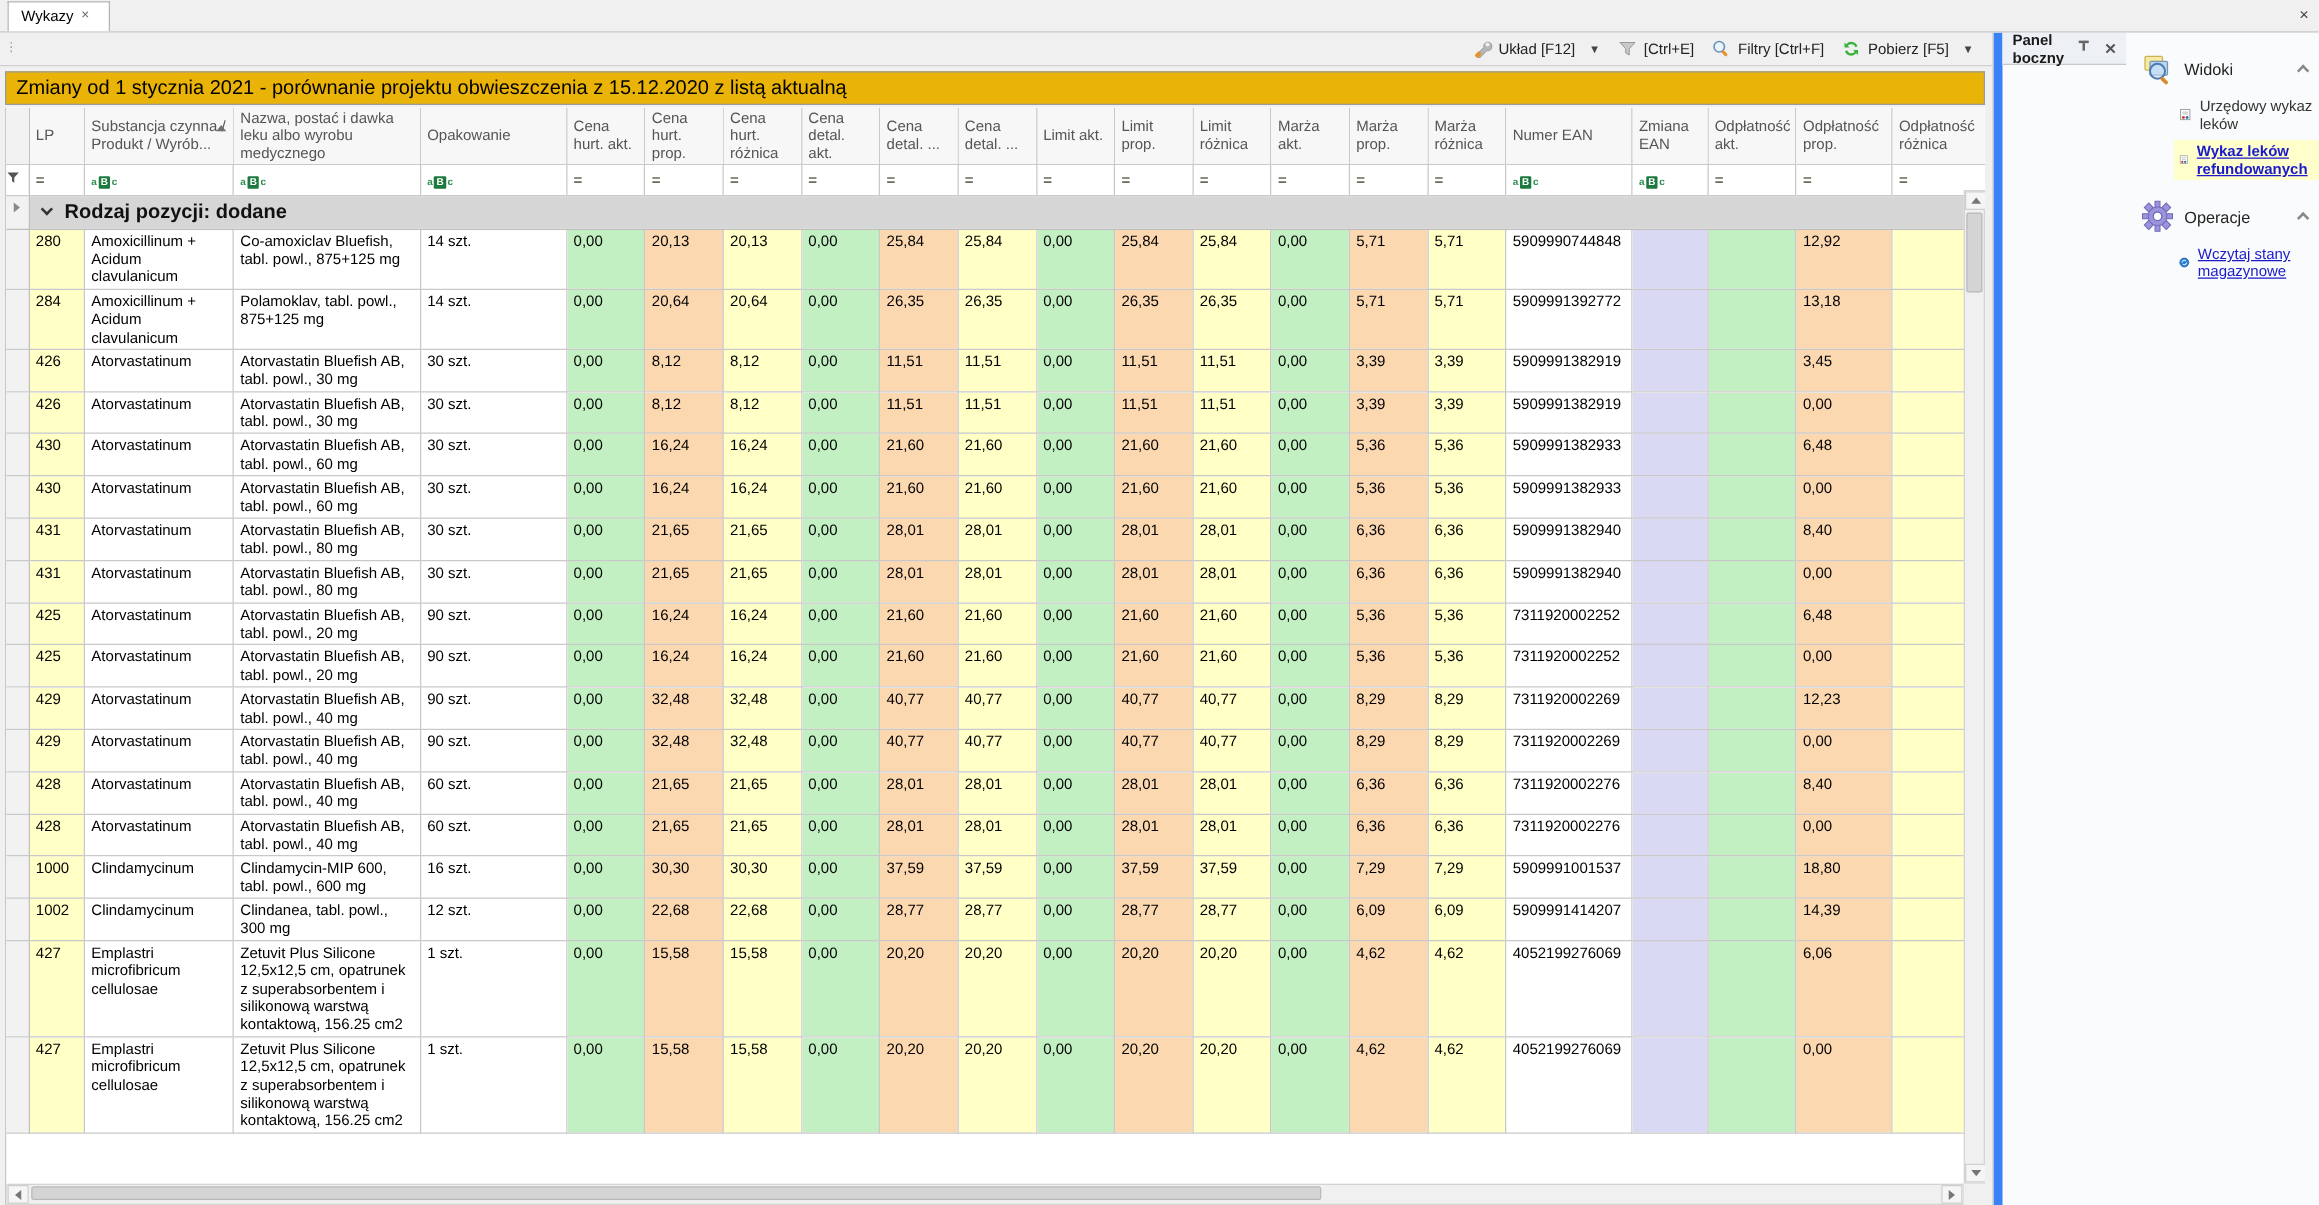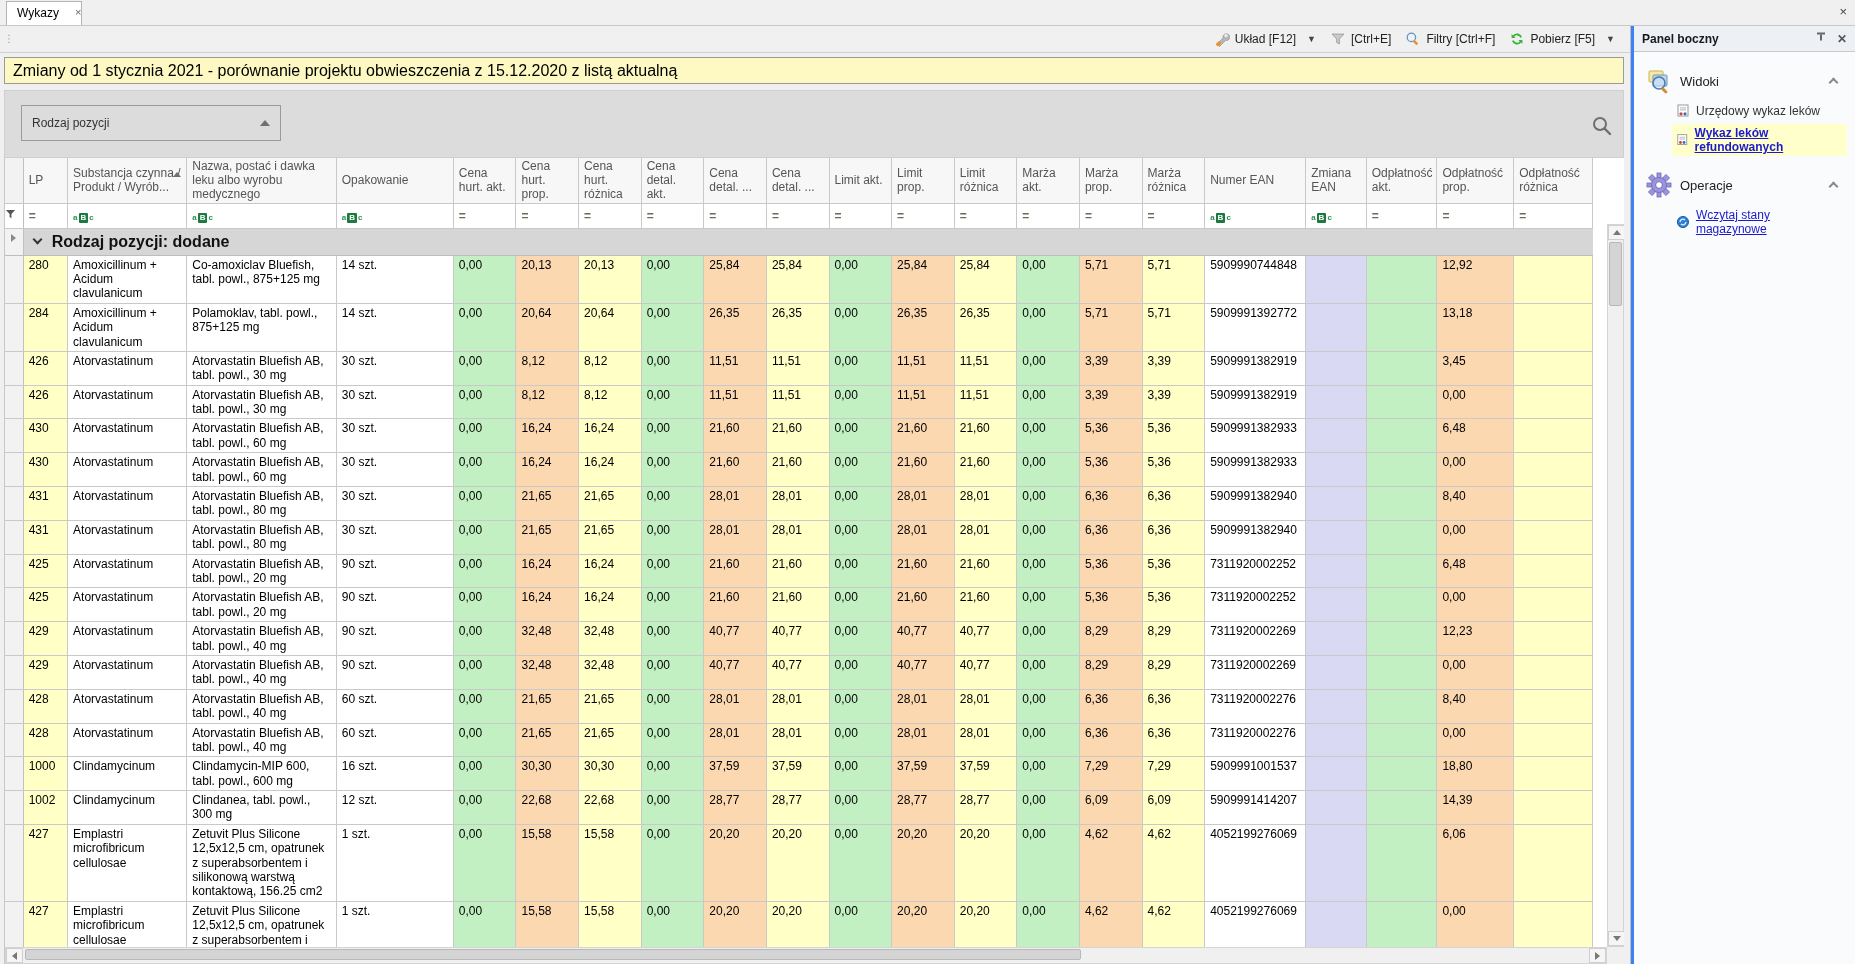--- a/index.html
+++ b/index.html
@@ -1,37 +1,37 @@
 <!DOCTYPE html>
 <html><head>
 <meta charset="utf-8">
 <style>
   * { margin:0; padding:0; box-sizing:border-box; }
   html,body { width:1855px; height:964px; overflow:hidden; }
   body { font-family:"Liberation Sans", sans-serif; font-size:12px; background:#f0f0f0; color:#000; }
 
   
   .tabbar { height:26px; background:#f0f0f0; border-bottom:1px solid #c8c8c8; display:flex; align-items:flex-end; position:relative; }
-  .tab { height:24px; background:#fff; border:1px solid #b5b5b5; border-bottom:none; margin-left:6px; padding:4px 0 0 10px; display:flex; gap:16px; align-items:flex-start; font-size:12px; }
+  .tab { height:24px; background:#fff; border:1px solid #b5b5b5; border-bottom:none; margin-left:6px; padding:4px 16px 0 10px; display:flex; gap:6px; align-items:flex-start; font-size:12px; }
   .tab .x { color:#666; font-size:11px; cursor:default; }
   .win-close { position:absolute; right:8px; top:4px; color:#444; font-size:13px; }
 
   .main { display:flex; height:938px; }
   .content { flex:1; display:flex; flex-direction:column; min-width:0; border-right:1px solid #c0c0c0; }
 
   
   .toolbar { height:27px; display:flex; align-items:center; border-bottom:1px solid #d0d0d0; padding:0 8px 0 4px; }
   .grip { color:#9a9a9a; font-size:10px; letter-spacing:0; line-height:4px; width:8px; }
   .toolbar .spacer { flex:1; }
   .tbtn { display:flex; align-items:center; gap:5px; padding:2px 7px; border-radius:2px; font-size:12px; color:#222; }
   .caret { font-size:9px; color:#444; margin-left:6px; }
   .icon16 { width:16px; height:16px; display:inline-block; }
 
   
-  .title-box { margin:4px 6px 2px 4px; border:1px solid #9a9a9a; background:#fef9c3; height:27px; display:flex; align-items:center; padding:0 8px; font-size:16px; }
+  .title-box { margin:4px 6px 2px 4px; border:1px solid #9a9a9a; background:#eab308; height:27px; display:flex; align-items:center; padding:0 8px; font-size:16px; }
 
   
   .group-panel { margin:4px 6px 0 4px; background:#dcdcdc; border:1px solid #cfcfcf; height:68px; position:relative; }
   .group-box { position:absolute; left:16px; top:14px; width:260px; height:36px; border:1px solid #9a9a9a; background:#dcdcdc; display:flex; align-items:center; justify-content:space-between; padding:0 10px; color:#333; font-size:12px; }
   .sort-up { width:0; height:0; border-left:5px solid transparent; border-right:5px solid transparent; border-bottom:6px solid #707070; }
   .find-glass { position:absolute; right:10px; top:24px; }
 
   
   .grid-wrap { flex:1; margin:0 6px 0 4px; position:relative; overflow:hidden; background:#fff; border-left:1px solid #c8c8c8; }
   table.grid { border-collapse:collapse; table-layout:fixed; width:1588px; }
@@ -67,21 +67,21 @@
   .sb-thumb-h { height:11px; margin:1px 2px; width:66%; background:#d4d4d4; border:1px solid #b8b8b8; border-radius:2px; }
   .sb-spacer { flex:1; }
   .tri { width:0; height:0; }
   .tri.up   { border-left:4px solid transparent; border-right:4px solid transparent; border-bottom:5px solid #777; }
   .tri.down { border-left:4px solid transparent; border-right:4px solid transparent; border-top:5px solid #777; }
   .tri.left { border-top:4px solid transparent; border-bottom:4px solid transparent; border-right:5px solid #777; }
   .tri.right{ border-top:4px solid transparent; border-bottom:4px solid transparent; border-left:5px solid #777; }
   .corner { position:absolute; right:0; bottom:0; width:17px; height:17px; background:#f0f0f0; }
 
   
-  .sidebar { width:224px; background:#fafbfc; display:flex; flex-direction:column; border-left:3px solid #3b82f6; }
+  .sidebar { width:260px; background:#fafbfc; display:flex; flex-direction:row; border-left:7px solid #3b82f6; }
   .sb-header { height:26px; background:#edf0f4; border-bottom:1px solid #c9c9c9; display:flex; align-items:center; padding:0 8px; font-weight:bold; color:#1a1a1a; }
   .sb-header .sp { flex:1; }
   .sb-header .hbtn { color:#555; margin-left:10px; font-size:12px; }
   .sb-body { padding:10px 8px; }
   .sb-section-h { display:flex; align-items:center; gap:8px; padding:6px 4px; }
   .sb-section-h .s-label { font-size:13px; color:#222; flex:1; }
   .chev-up-sm { width:7px; height:7px; border-left:2px solid #888; border-top:2px solid #888; transform:rotate(45deg); margin-right:6px; margin-top:3px; }
   .sb-items { padding:2px 0 10px 30px; display:flex; flex-direction:column; gap:4px; }
   .sb-item { display:flex; align-items:center; gap:6px; padding:2px 4px; color:#333; }
   .sb-item.active { background:#ffffcc; }
@@ -136,30 +136,20 @@
           </svg>
         <span>Pobierz [F5]</span>
         <span class="caret">▼</span>
       </div>
     </div>
 
     <div class="title-box">
       <span>Zmiany od 1 stycznia 2021 - porównanie projektu obwieszczenia z 15.12.2020  z listą aktualną</span>
     </div>
 
-    <div class="group-panel">
-      <div class="group-box">
-        <span>Rodzaj pozycji</span>
-        <span class="sort-up"></span>
-      </div>
-      <svg class="find-glass" width="22" height="22" viewBox="0 0 22 22">
-          <circle cx="9" cy="9" r="6" fill="none" stroke="#6e6e6e" stroke-width="2"></circle>
-          <line x1="13.5" y1="13.5" x2="19" y2="19" stroke="#6e6e6e" stroke-width="2.4" stroke-linecap="round"></line>
-        </svg>
-    </div>
 
     <div class="grid-wrap">
       <table class="grid">
         <colgroup id="grid-cols">
             <col style="width: 18px;">
             <col style="width: 44px;">
             <col style="width: 118px;">
             <col style="width: 148px;">
             <col style="width: 116px;">
             <col style="width: 62px;">

